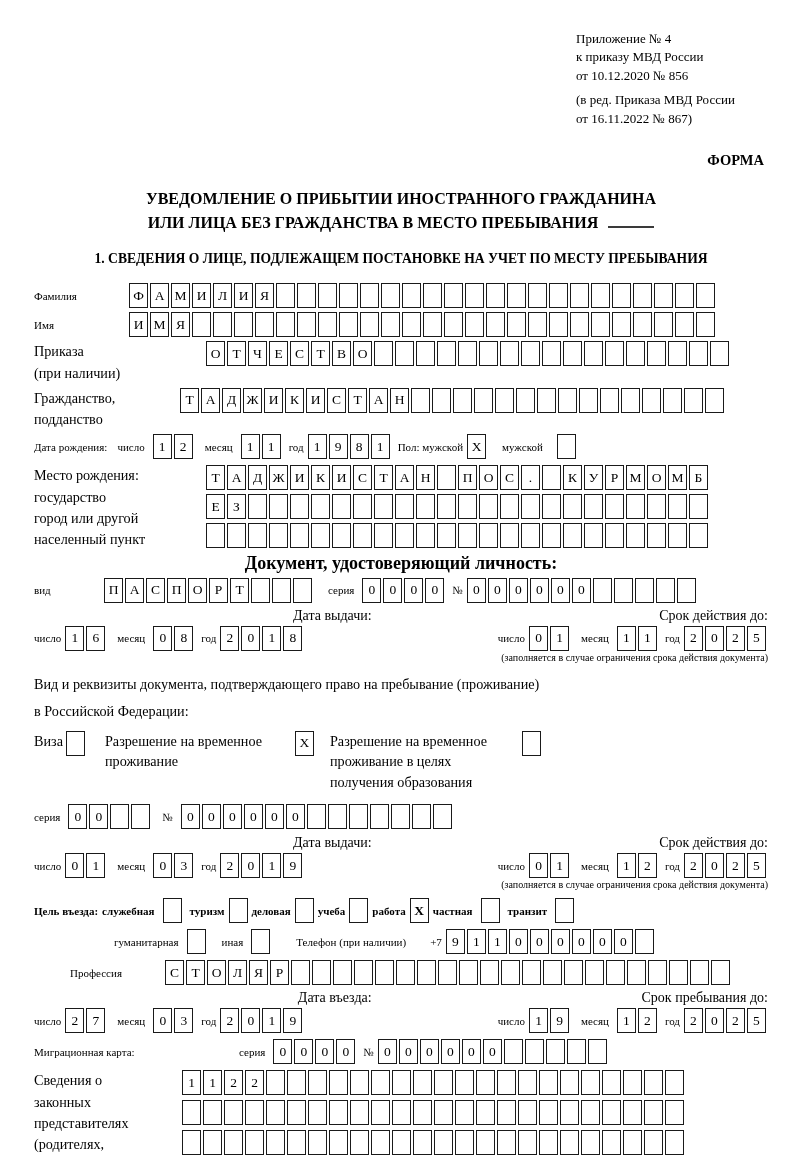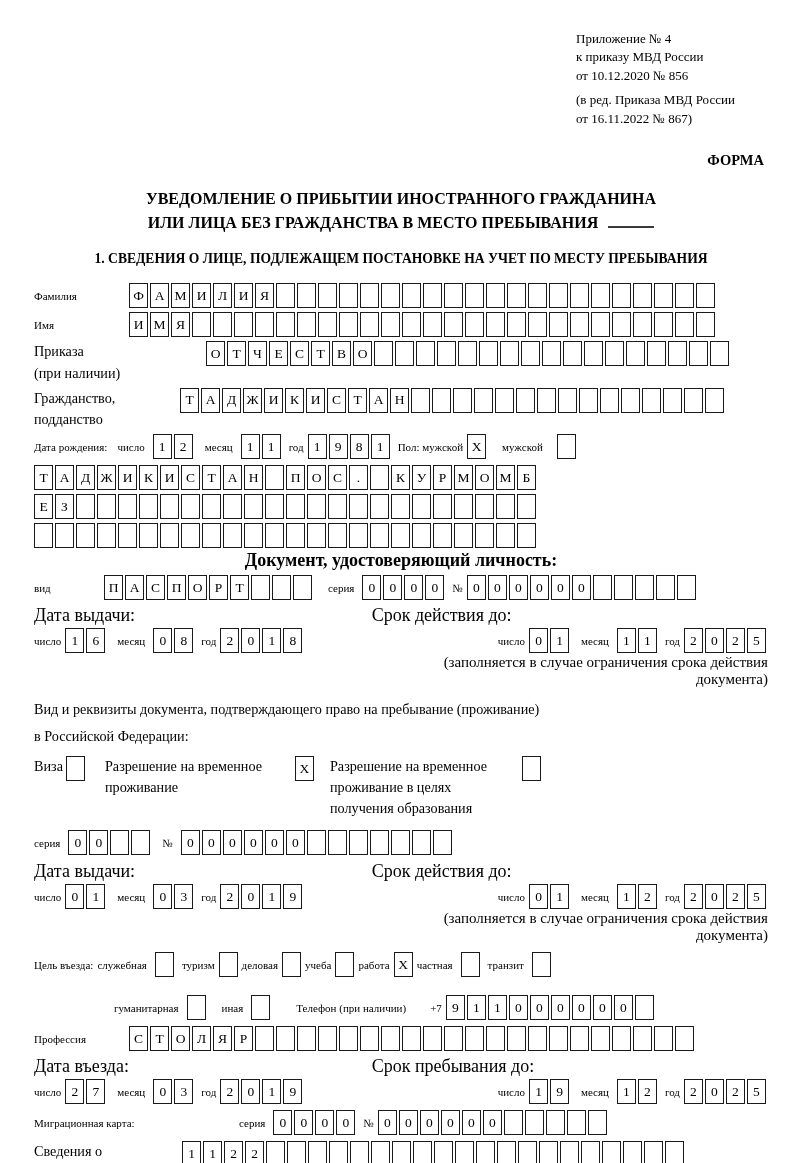--- a/index.html
+++ b/index.html
@@ -43,23 +43,23 @@
   .mr4{margin-right:4px;}
   .mr8{margin-right:8px;}
 
   
   .doc-title{text-align:center;font-weight:bold;font-size:18px;margin:2px 0 4px;}
 
   
   .dsec{display:flex;margin-bottom:1px;}
   .dcol-l{width:46%;}
   .dcol-r{width:54%;}
-  .dtitle{text-align:left;margin-bottom:2px;font-size:18px;}
+  .dtitle{text-align:right;margin-bottom:2px;font-size:14px;}
   .dline{display:flex;align-items:center;white-space:nowrap;}
-  .dnote{text-align:right;font-size:15px;margin:1px 0 7px;}
+  .dnote{text-align:right;font-size:10px;margin:1px 0 7px;}
 
   
   .intro{font-size:14.2px;line-height:1.9;}
   .visa-row{display:flex;align-items:flex-start;margin:6px 0 12px;white-space:normal;}
   .vitem{display:flex;align-items:flex-start;}
   .vlbl{font-size:14.2px;line-height:1.45;}
   .vlbl.center{text-align:left;}
 
   
   .legal{display:flex;margin-top:2px;}
@@ -246,20 +246,26 @@
         <span class="cell">8</span>
         <span class="cell">1</span>
       </span>
     <span class="lbl gap6 mr4">Пол: мужской</span>
     <span class="cell">X</span>
     <span class="lbl gap14 mr8">мужской</span>
     <span class="cell gap6"></span>
   </div>
 
   <div class="frow top" style="margin-bottom:2px;">
+    <span class="lblblock w170">
+      <span style="display:block">Место рождения:</span>
+      <span style="display:block">государство</span>
+      <span style="display:block">город или другой</span>
+      <span style="display:block">населенный пункт</span>
+    </span>
     <span>
       <span class="cells" style="display:flex;margin-bottom:4px;">
           <span class="cell">Т</span>
           <span class="cell">А</span>
           <span class="cell">Д</span>
           <span class="cell">Ж</span>
           <span class="cell">И</span>
           <span class="cell">К</span>
           <span class="cell">И</span>
           <span class="cell">С</span>
@@ -513,21 +519,21 @@
             <span class="cell">2</span>
             <span class="cell">0</span>
             <span class="cell">2</span>
             <span class="cell">5</span>
           </span>
       </div>
       <div class="dnote">(заполняется в случае ограничения срока действия документа)</div>
     </div>
   </div>
 
-  <div class="frow" style="margin-bottom:18px;">
+  <div class="frow" style="margin-bottom:6px;font-weight:bold;">
     <span class="lbl mr4">Цель въезда:</span>
     <span class="lbl mr8">служебная</span>
     <span class="cell mr8"></span>
     <span class="lbl mr4">туризм</span>
     <span class="cell mr4"></span>
     <span class="lbl mr4">деловая</span>
     <span class="cell mr4"></span>
     <span class="lbl mr4">учеба</span>
     <span class="cell mr4"></span>
     <span class="lbl mr4">работа</span>
@@ -552,21 +558,21 @@
         <span class="cell">0</span>
         <span class="cell">0</span>
         <span class="cell">0</span>
         <span class="cell">0</span>
         <span class="cell">0</span>
         <span class="cell">0</span>
         <span class="cell"></span>
       </span>
   </div>
 
-  <div class="frow" style="margin-bottom:5px;">
+  <div class="frow" style="margin-bottom:5px;margin-left:36px;">
     <span class="lbl w95">Профессия</span>
     <span class="cells">
         <span class="cell">С</span>
         <span class="cell">Т</span>
         <span class="cell">О</span>
         <span class="cell">Л</span>
         <span class="cell">Я</span>
         <span class="cell">Р</span>
         <span class="cell"></span>
         <span class="cell"></span>

